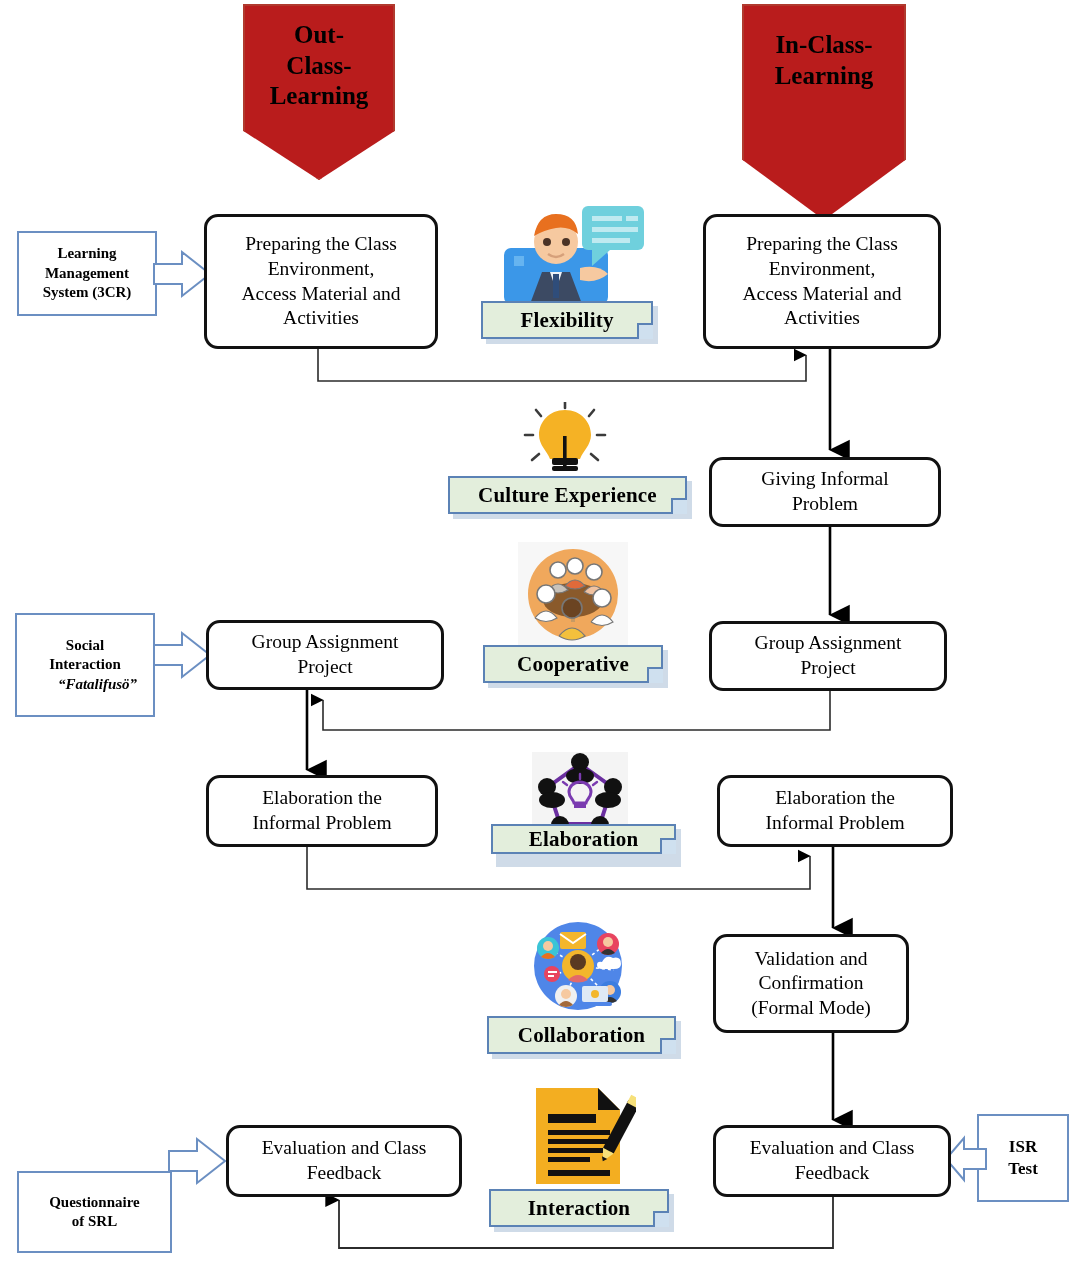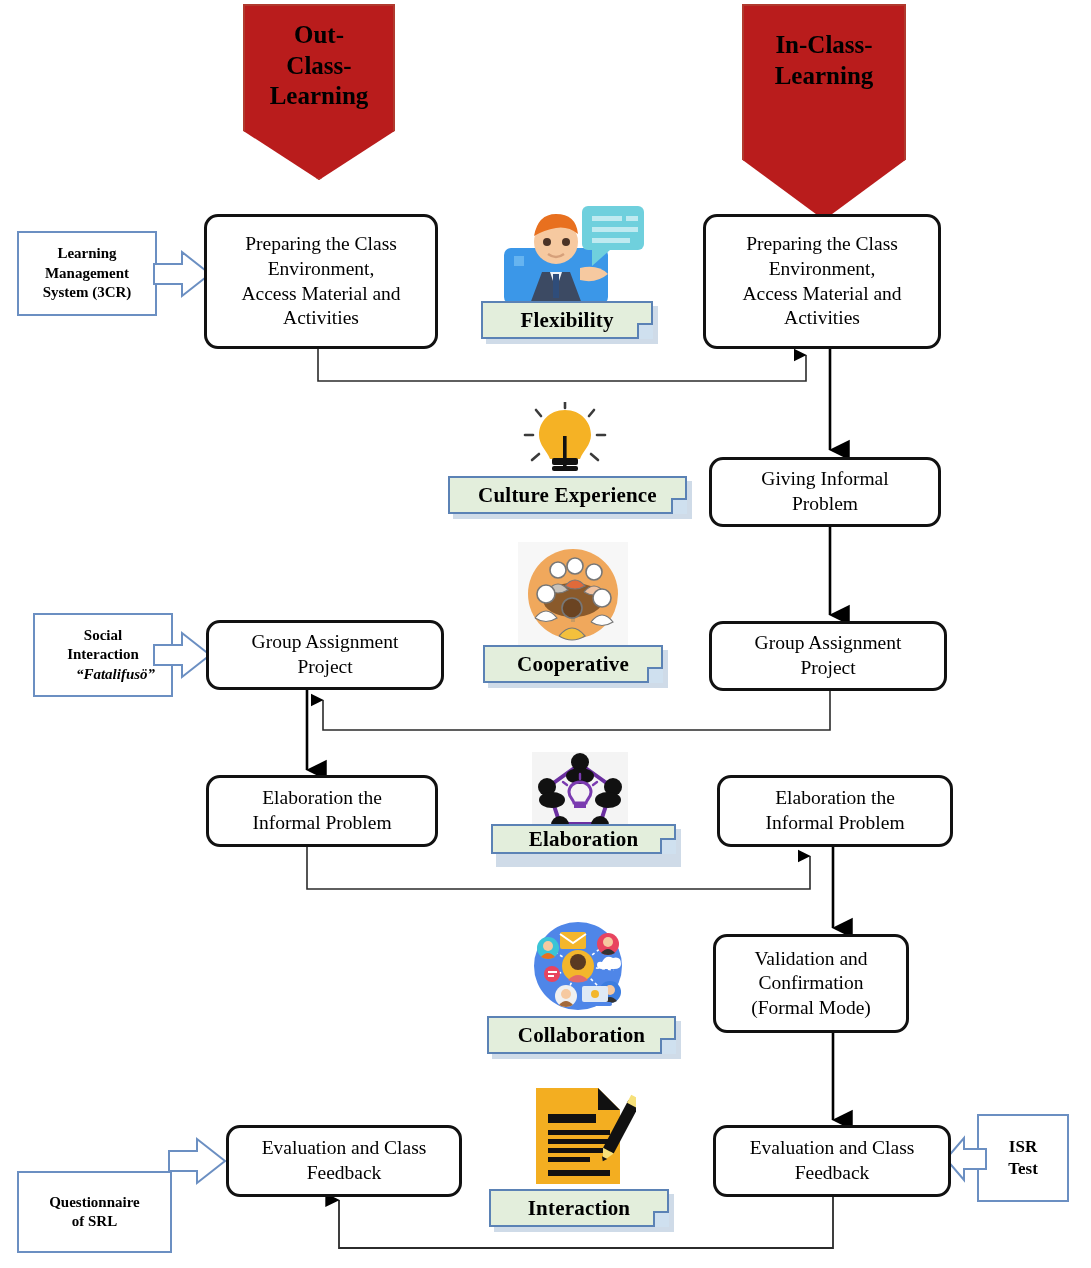--- a/index.html
+++ b/index.html
@@ -95,21 +95,21 @@
       <div>Management</div>
       <div>System (3CR)</div>
     </div>
   </div>
   <div class="barrow" style="left:152px;top:248px;">
     <svg width="62" height="52" viewBox="0 0 62 52">
       <path d="M2,16 L30,16 L30,4 L58,26 L30,48 L30,36 L2,36 Z" fill="#fff" stroke="#6b8fc2" stroke-width="2"></path>
     </svg>
   </div>
 
-  <div class="sbox" style="left:33px;top:613px;width:140px;height:84px;">
+  <div class="sbox" style="left:15px;top:613px;width:140px;height:104px;">
     <div>
       <div>Social</div>
       <div>Interaction</div>
       <div class="ital">“Fatalifusö”</div>
     </div>
   </div>
   <div class="barrow" style="left:152px;top:629px;">
     <svg width="62" height="52" viewBox="0 0 62 52">
       <path d="M2,16 L30,16 L30,4 L58,26 L30,48 L30,36 L2,36 Z" fill="#fff" stroke="#6b8fc2" stroke-width="2"></path>
     </svg>

